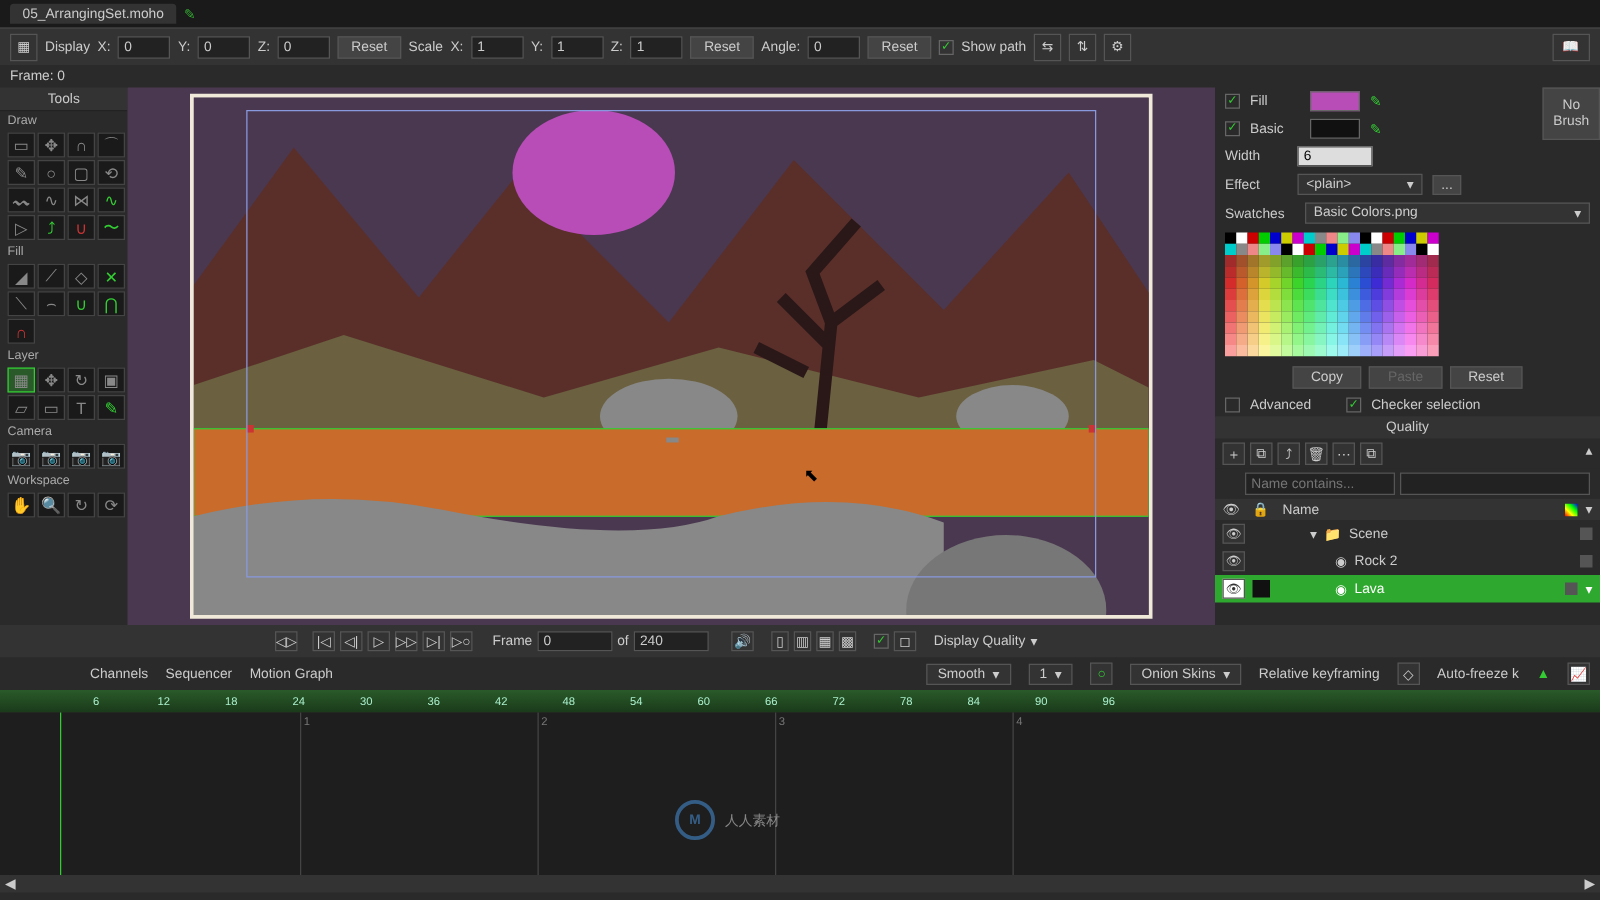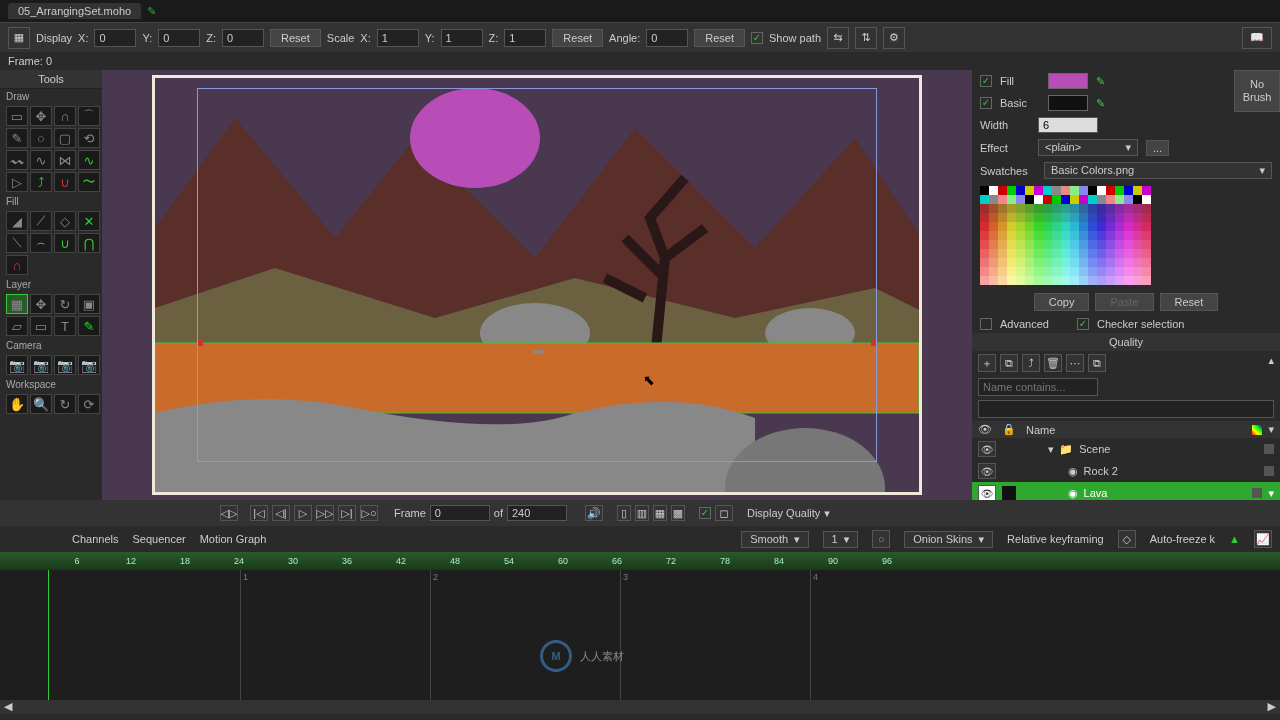--- a/index.html
+++ b/index.html
@@ -30,21 +30,21 @@
 .swatch { width: 40px; height: 16px; border: 1px solid #666; }
 .swatch.fill { background: #b84db8; }
 .swatch.stroke { background: #111; }
 .nobrush { width: 46px; height: 42px; background: #444; border: 1px solid #555; display: flex; align-items: center; justify-content: center; text-align: center; line-height: 1.2; }
 .palette { display: grid; grid-template-columns: repeat(19, 9px); gap: 0; padding: 4px 8px; }
 .palette div { width: 9px; height: 9px; }
 .btnrow { display: flex; gap: 6px; padding: 4px 8px; justify-content: center; }
 .btnrow .btn { background: #444; border: 1px solid #555; padding: 2px 14px; cursor: pointer; }
 .layers { flex: 1; overflow: auto; }
 .layer-tbar { display: flex; gap: 4px; padding: 3px 6px; background: #2a2a2a; }
-.layer-search { display: flex; padding: 3px 6px; gap: 4px; flex-direction: column; }
+.layer-search { display: flex; padding: 3px 24px; gap: 4px; }
 .layer-search input { flex: 1; background: #222; border: 1px solid #555; padding: 2px 4px; color: #888; height: 18px; }
 .layer-hdr { display: flex; padding: 2px 6px; background: #333; gap: 6px; align-items: center; }
 .layer-row { display: flex; align-items: center; padding: 2px 6px; gap: 6px; height: 22px; }
 .layer-row.sel { background: #2ea82e; color: #fff; }
 .layer-row.sel * { color: #fff; }
 .vis { width: 18px; height: 16px; background: #333; border: 1px solid #555; display: flex; align-items: center; justify-content: center; font-size: 10px; }
 .layer-row.sel .vis { background: #fff; color: #333; }
 .bottom { height: 220px; background: #2a2a2a; }
 .playbar { height: 26px; background: #333; display: flex; align-items: center; padding: 0 220px 0 220px; gap: 4px; }
 .playbar input { width: 60px; background: #222; border: 1px solid #555; color: #ccc; padding: 1px 4px; height: 16px; }

